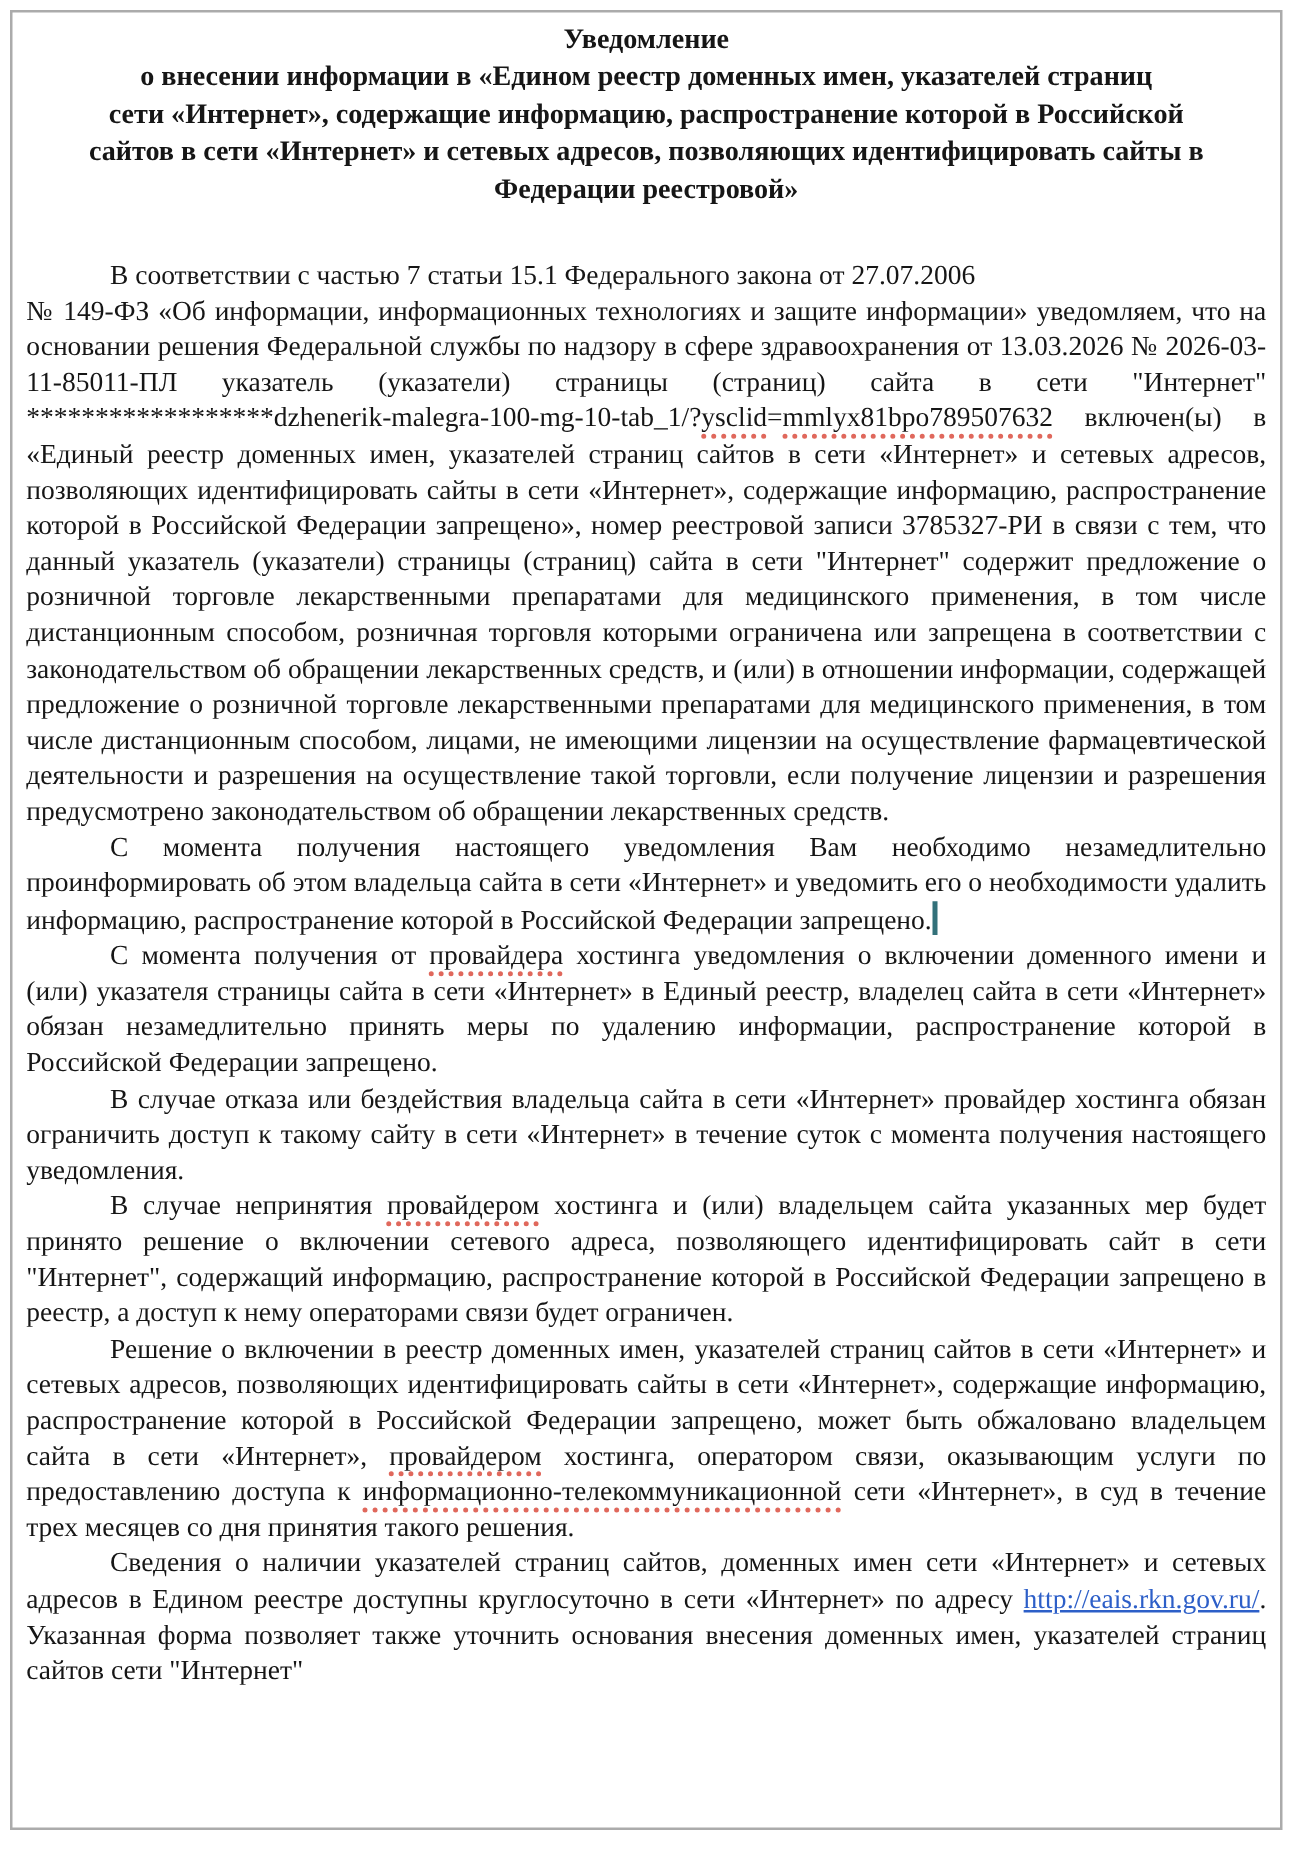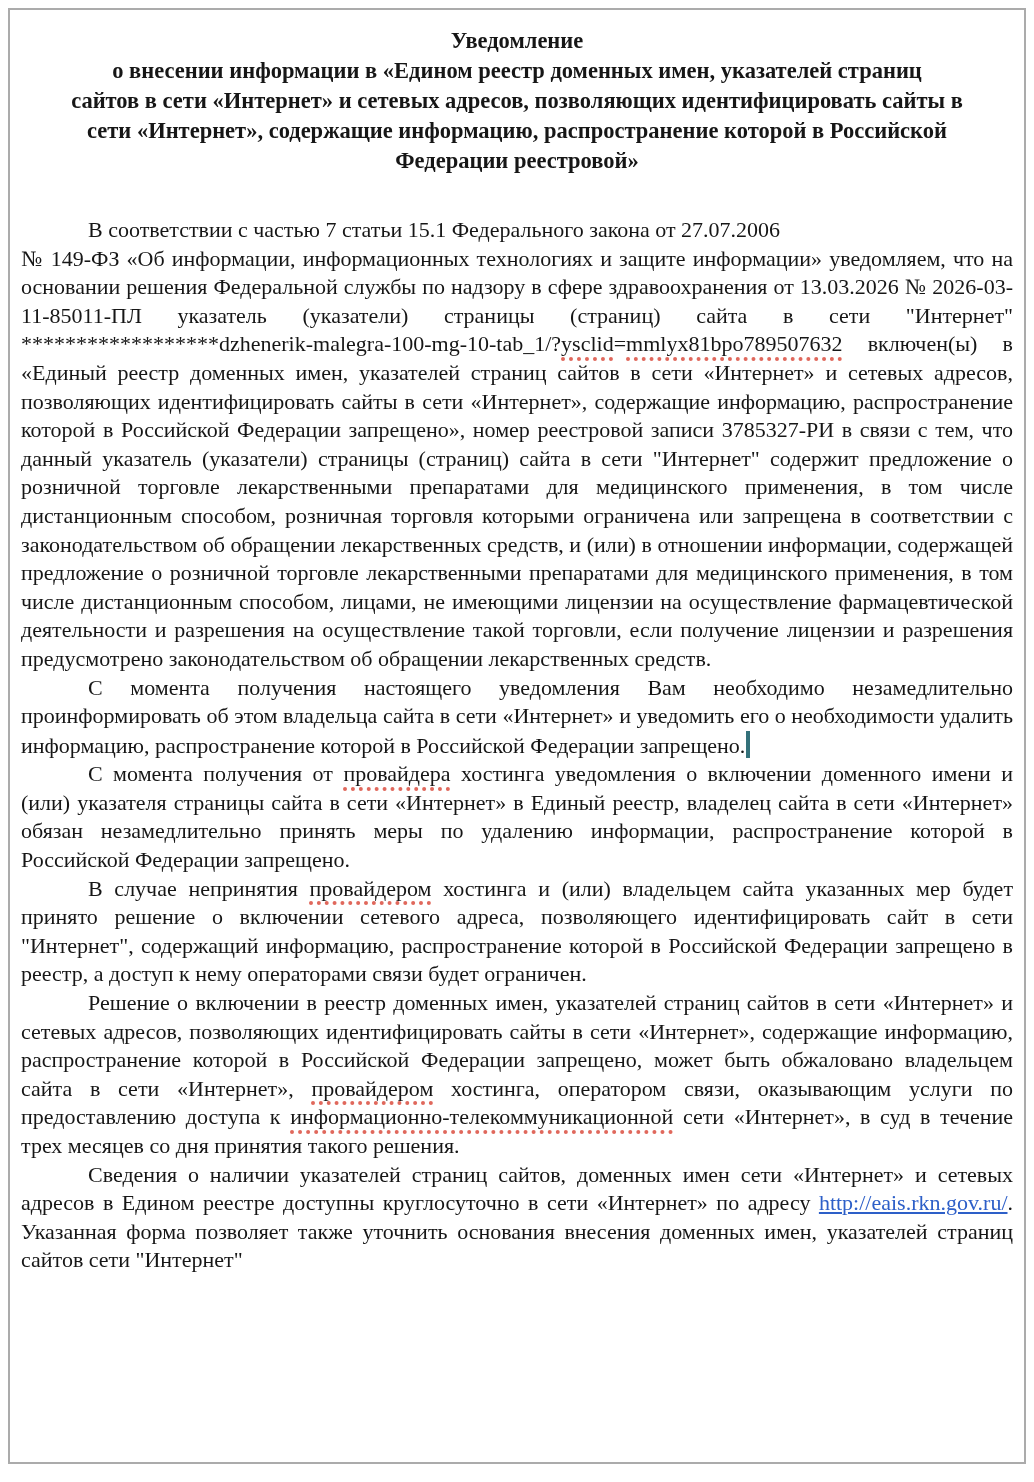--- a/index.html
+++ b/index.html
@@ -8,21 +8,21 @@
     width: 1034px; height: 1482px;
     background: #ffffff;
     font-family: "Liberation Serif", "DejaVu Serif", serif;
     color: var(--text, #161616);
     position: relative;
   }
   .page {
     position: absolute; left: 8px; top: 8px;
     width: 1018px; height: 1456px;
     border: 2px solid var(--border, #ababab);
-    padding: 16px 11px 0 11px;
+    padding: 6px 11px 0 11px;
     overflow: hidden;
     background: #ffffff;
   }
   .title-block { margin-bottom: 40px; }
   .title-line {
     text-align: center;
     font-weight: bold;
     font-size: 22.5px;
     line-height: 30px;
     white-space: nowrap;
@@ -56,25 +56,26 @@
     margin-left: 1px;
   }
 </style>
 </head>
 <body>
 
 <div class="page">
   <div class="title-block">
     <div class="title-line">Уведомление</div>
     <div class="title-line">о внесении информации в «Едином реестр доменных имен, указателей страниц</div>
+    <div class="title-line">сети «Интернет», содержащие информацию, распространение которой в Российской</div>
     <div class="title-line">сайтов в сети «Интернет» и сетевых адресов, позволяющих идентифицировать сайты в</div>
-    <div class="title-line">сети «Интернет», содержащие информацию, распространение которой в Российской</div>
     <div class="title-line">Федерации реестровой»</div>
   </div>
   <div class="body-text">
       <p class="para"><span class="txt">В соответствии с частью 7 статьи 15.1 Федерального закона от 27.07.2006</span><br><span class="txt">№ 149-ФЗ «Об информации, информационных технологиях и защите информации» уведомляем, что на основании решения Федеральной службы по надзору в сфере здравоохранения от 13.03.2026 № 2026-03-11-85011-ПЛ указатель (указатели) страницы (страниц) сайта в сети "Интернет" ******************dzhenerik-malegra-100-mg-10-tab_1/?</span><span class="misspell">ysclid</span><span class="txt">=</span><span class="misspell">mmlyx81bpo789507632</span><span class="txt"> включен(ы) в «Единый реестр доменных имен, указателей страниц сайтов в сети «Интернет» и сетевых адресов, позволяющих идентифицировать сайты в сети «Интернет», содержащие информацию, распространение которой в Российской Федерации запрещено», номер реестровой записи 3785327-РИ в связи с тем, что данный указатель (указатели) страницы (страниц) сайта в сети "Интернет" содержит предложение о розничной торговле лекарственными препаратами для медицинского применения, в том числе дистанционным способом, розничная торговля которыми ограничена или запрещена в соответствии с законодательством об обращении лекарственных средств, и (или) в отношении информации, содержащей предложение о розничной торговле лекарственными препаратами для медицинского применения, в том числе дистанционным способом, лицами, не имеющими лицензии  на осуществление фармацевтической деятельности и разрешения на осуществление такой торговли, если получение лицензии и разрешения предусмотрено законодательством об обращении лекарственных средств.</span></p>
       <p class="para"><span class="txt">С момента получения настоящего уведомления Вам необходимо незамедлительно проинформировать об этом владельца сайта в сети «Интернет» и уведомить его о необходимости удалить информацию, распространение которой в Российской Федерации запрещено.</span><span class="caret"></span></p>
       <p class="para"><span class="txt">С момента получения от </span><span class="misspell">провайдера</span><span class="txt"> хостинга уведомления о включении доменного имени и (или) указателя страницы сайта в сети «Интернет» в Единый реестр, владелец сайта в сети «Интернет» обязан незамедлительно принять меры по удалению информации, распространение которой в Российской Федерации запрещено.</span></p>
+      <p class="para"><span class="txt">В случае отказа или бездействия владельца сайта в сети «Интернет» провайдер хостинга обязан ограничить доступ к такому сайту в сети «Интернет» в течение суток с момента получения настоящего уведомления.</span></p>
       <p class="para"><span class="txt">В случае непринятия </span><span class="misspell">провайдером</span><span class="txt"> хостинга и (или) владельцем сайта указанных мер будет принято решение о включении сетевого адреса, позволяющего идентифицировать сайт в сети "Интернет", содержащий информацию, распространение которой в Российской Федерации запрещено в реестр, а доступ к нему операторами связи будет ограничен.</span></p>
       <p class="para"><span class="txt">Решение о включении в реестр доменных имен, указателей страниц сайтов в сети «Интернет» и сетевых адресов, позволяющих идентифицировать сайты в сети «Интернет», содержащие информацию, распространение которой в Российской Федерации запрещено, может быть обжаловано владельцем сайта в сети «Интернет», </span><span class="misspell">провайдером</span><span class="txt"> хостинга, оператором связи, оказывающим услуги по предоставлению доступа к </span><span class="misspell">информационно-телекоммуникационной</span><span class="txt"> сети «Интернет», в суд в течение трех месяцев со дня принятия такого решения.</span></p>
       <p class="para"><span class="txt">Сведения о наличии указателей страниц сайтов, доменных имен сети «Интернет» и сетевых адресов в Едином реестре доступны круглосуточно в сети «Интернет» по адресу </span><a href="#" class="link">http://eais.rkn.gov.ru/</a><span class="txt">. Указанная форма позволяет также уточнить основания внесения доменных имен, указателей страниц сайтов сети "Интернет"</span></p>
     </div>
 </div>
 
 </body></html>

